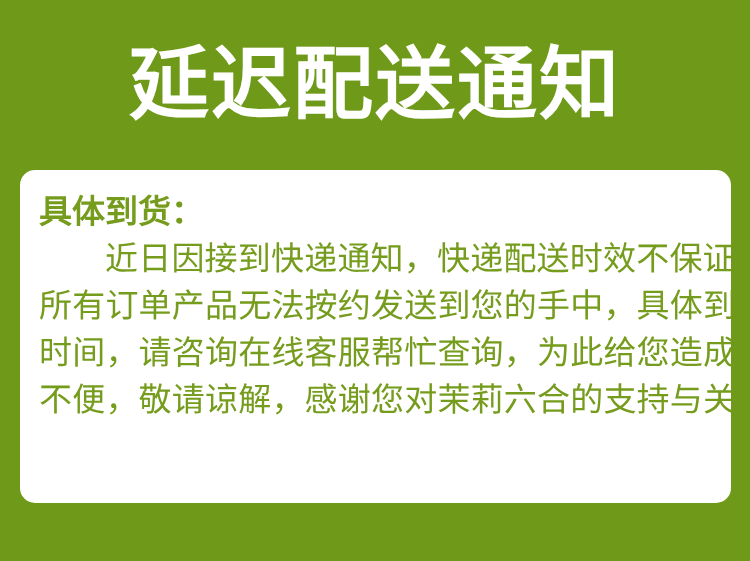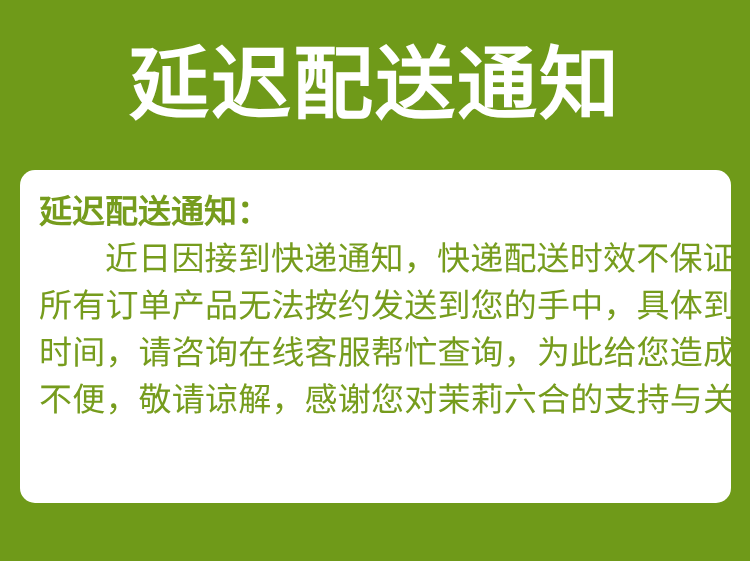--- a/index.html
+++ b/index.html
@@ -86,21 +86,21 @@
 <body>
 
 <div id="notice-page" style="background: rgb(111, 154, 25);">
 
   <div id="banner">
     <h1 id="banner-title" style="color: rgb(255, 255, 255);">延迟配送通知</h1>
   </div>
 
   <div id="notice-card" style="background: rgb(255, 255, 255);">
 
-    <div class="notice-line greeting" style="color: rgb(118, 156, 29);">延迟配送通知：</div>
+    <div class="notice-line greeting" style="color: rgb(118, 156, 29);">具体到货：</div>
 
     <div class="notice-line body indented" style="color: rgb(118, 156, 29);">近日因接到快递通知，快递配送时效不保证，</div>
 
     <div class="notice-line body" style="color: rgb(118, 156, 29);">所有订单产品无法按约发送到您的手中，具体到货</div>
 
     <div class="notice-line body" style="color: rgb(118, 156, 29);">时间，请咨询在线客服帮忙查询，为此给您造成的</div>
 
     <div class="notice-line body" style="color: rgb(118, 156, 29);">不便，敬请谅解，感谢您对茉莉六合的支持与关注，</div>
 
 

